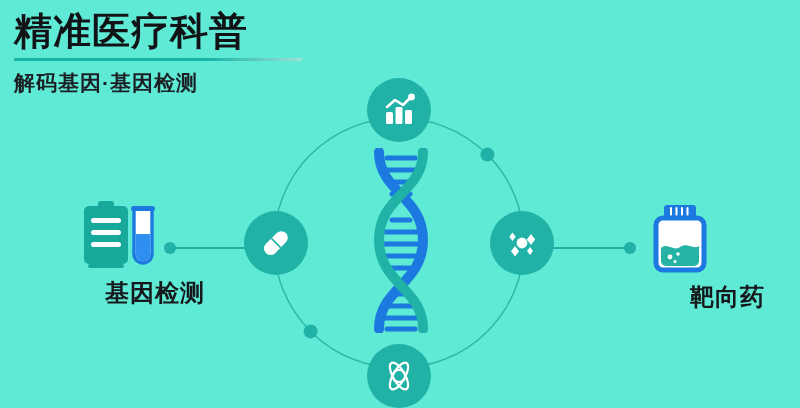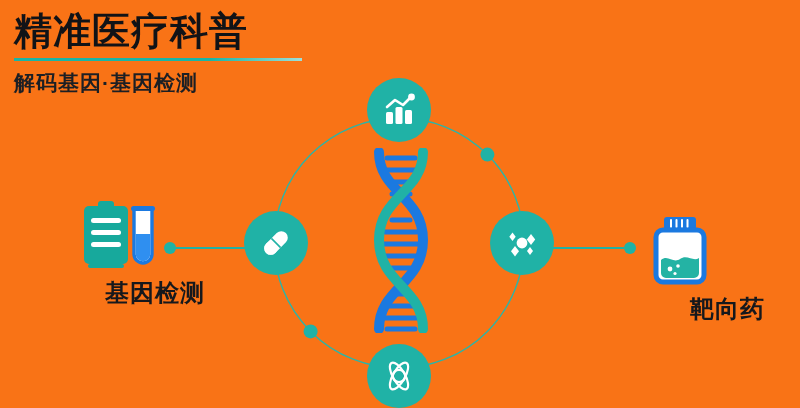--- a/index.html
+++ b/index.html
@@ -11,21 +11,21 @@
     width: 800px;
     height: 408px;
     overflow: hidden;
     font-family: "Liberation Sans", "DejaVu Sans", sans-serif;
     position: relative;
   }
   #canvas {
     position: relative;
     width: 800px;
     height: 408px;
-    background: #f97316;
+    background: #5eead4;
   }
 
   
   .header {
     position: absolute;
     left: 14px;
     top: 8px;
     width: 420px;
   }
   .title {
@@ -86,21 +86,21 @@
   .node-right  { left: 254px; top: 141px; width: 64px; height: 64px; }
   .node-bottom { left: 131px; top: 274px; width: 64px; height: 64px; }
 
   
   .side-item {
     position: absolute;
     width: 170px;
     text-align: right;
   }
   .side-left  { left: 35px;  top: 196px; }
-  .side-right { left: 595px; top: 212px; }
+  .side-right { left: 595px; top: 200px; }
   .side-icon {
     height: 74px;
     display: flex;
     align-items: flex-end;
     justify-content: center;
   }
   .side-label {
     margin-top: 8px;
     font-size: 24px;
     line-height: 30px;

